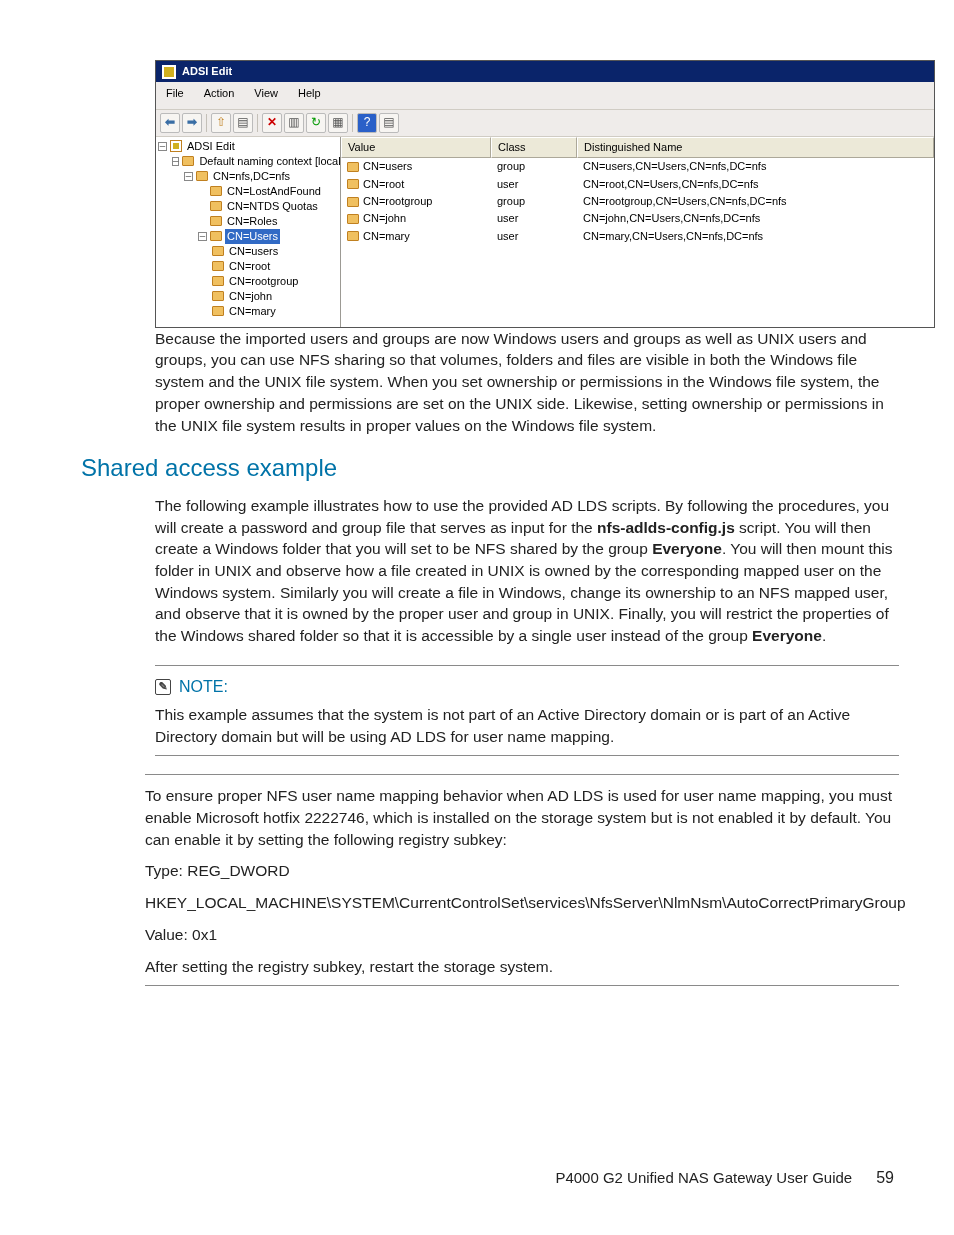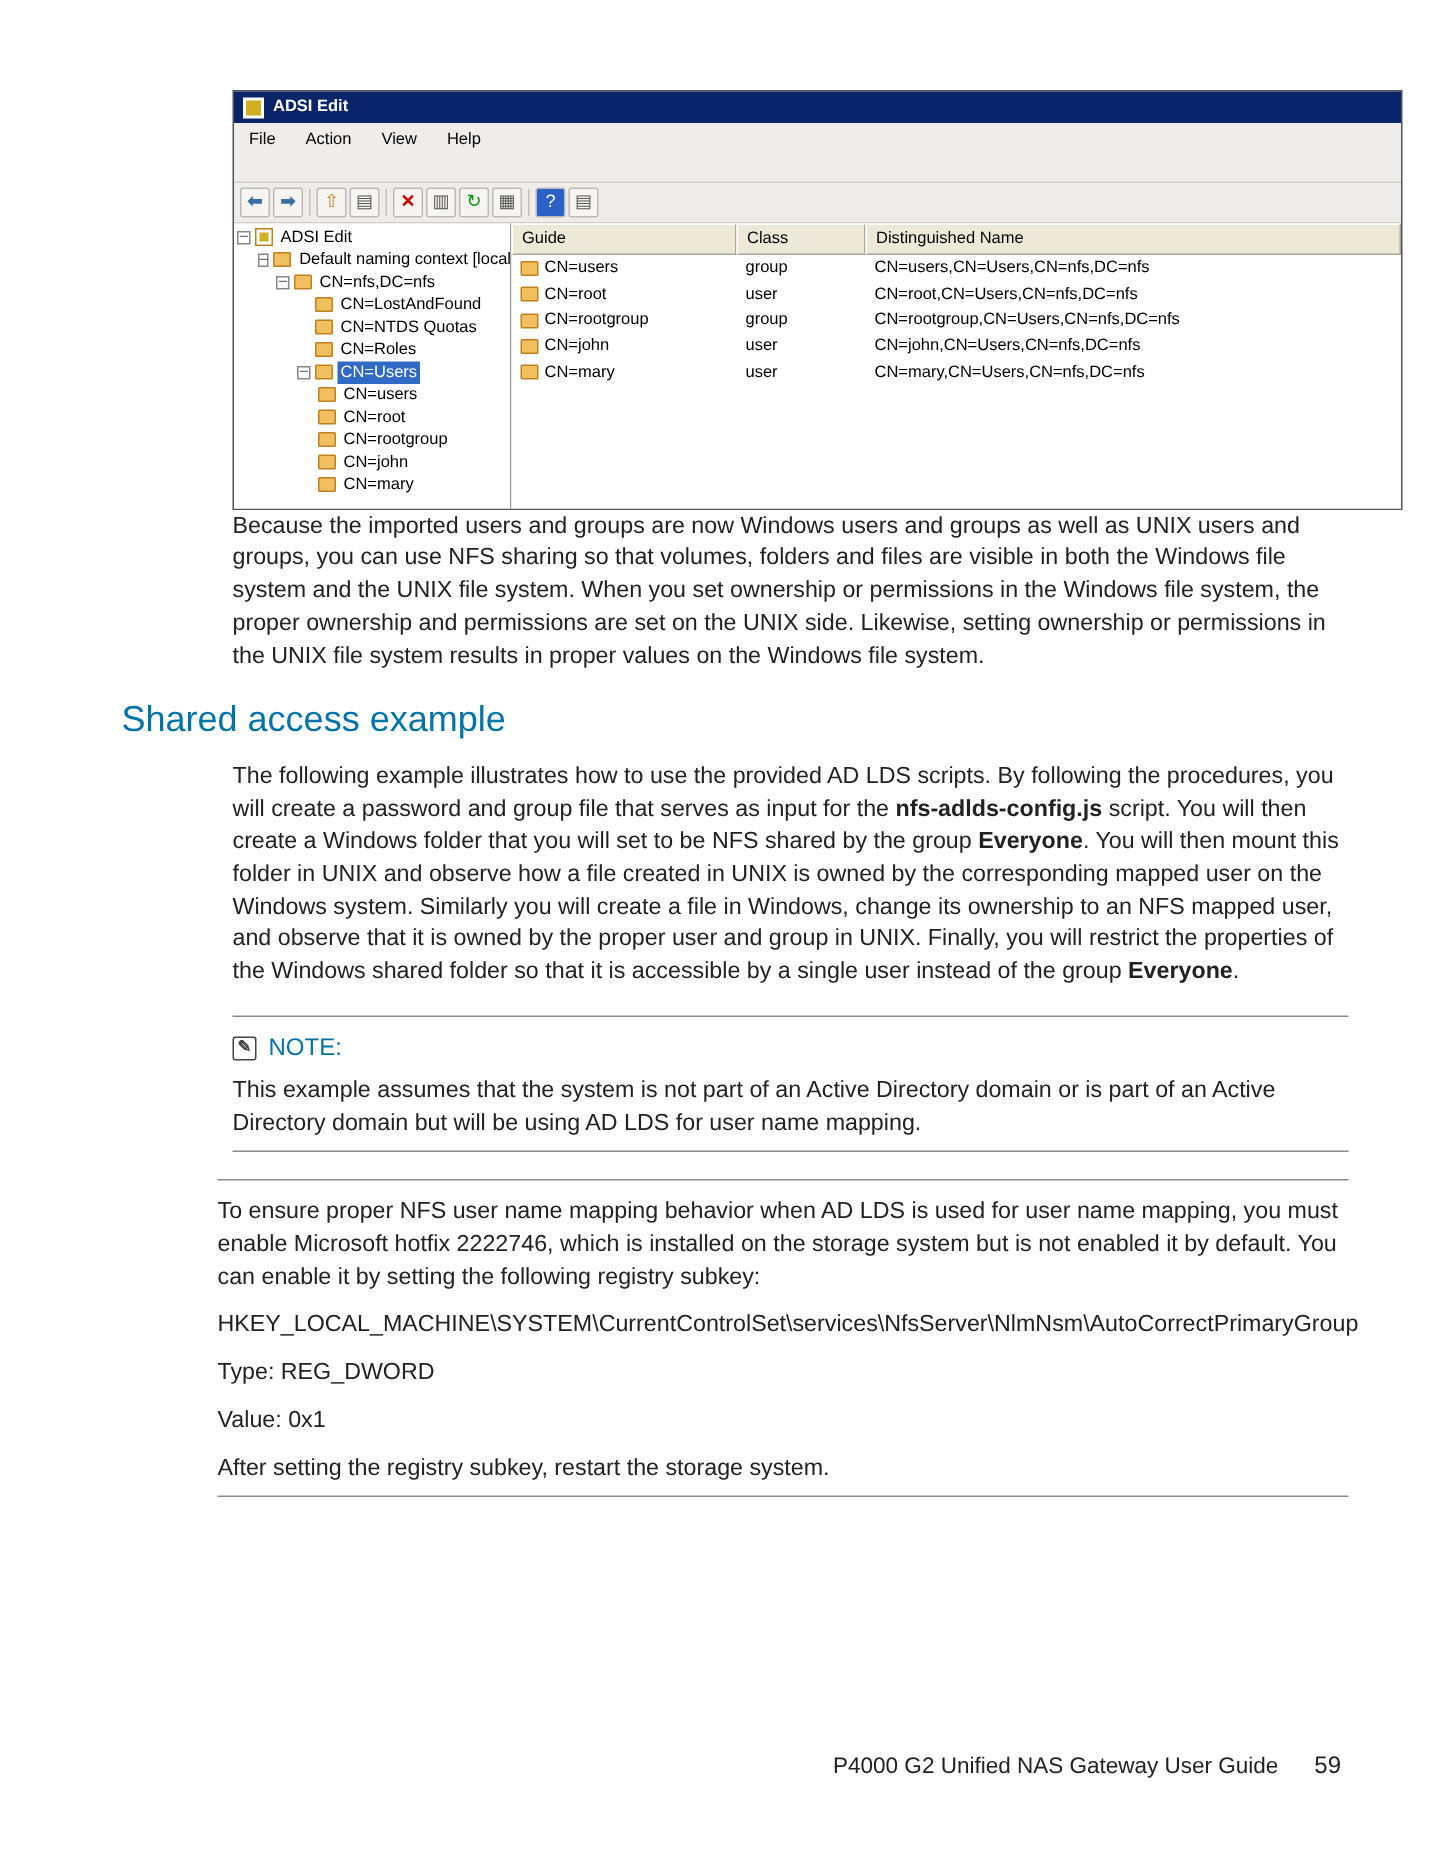--- a/index.html
+++ b/index.html
@@ -27,21 +27,21 @@
     width:780px; margin-left:70px; border:1px solid #555;
     font-family:Tahoma,Arial,sans-serif; font-size:11px; color:#000;
     background:#fff;
   }
   .titlebar {
     background:var(--winblue); color:#fff; display:flex; align-items:center;
     gap:6px; padding:3px 6px; font-weight:bold;
   }
   .app-ico { width:14px; height:14px; background:#fff; display:inline-block; position:relative; }
   .app-ico::after{content:""; position:absolute; inset:2px; background:#d0b020;}
-  .menubar { background:var(--winface); padding:1px 0 16px 0; display:flex; gap:0; font-size:11px; border-bottom:1px solid #d0ccc4;}
+  .menubar { background:var(--winface); padding:1px 0 4px 0; display:flex; gap:0; font-size:11px; border-bottom:1px solid #d0ccc4;}
   .menubar span{ padding:3px 10px; display:inline-block; }
   .toolbar { background:var(--winface); padding:3px 4px; display:flex; align-items:center; gap:2px; border-bottom:1px solid #d0ccc4;}
   .tb { width:20px; height:20px; border:1px solid #bbb; background:#f7f5f2; display:flex; align-items:center; justify-content:center; font-size:12px; color:#555; border-radius:2px;}
   .tb.bluearw{color:#3a6ea5;font-weight:bold;}
   .tb.fold{ color:#c08020; }
   .tb.red{ color:#c00; font-weight:bold; }
   .tb.grn{ color:#090; }
   .tb.help{ color:#fff; background:#2a60c8; }
   .tsep{ width:1px; height:18px; background:#c4c0b8; margin:0 2px;}
   .panes { display:flex; height:190px; }
@@ -163,21 +163,21 @@
             <span class="ficon"></span>
             <span class="lbl">CN=john</span>
           </div>
         <div class="tnode ind4">
             <span class="ficon"></span>
             <span class="lbl">CN=mary</span>
           </div>
       </div>
       <div class="list">
         <div class="lhead">
-          <div>Guide</div>
+          <div>Value</div>
           <div>Class</div>
           <div>Distinguished Name</div>
         </div>
         <div id="rows">
             <div class="lrow">
               <div class="namecell">
                 <span class="ficon"></span>
                 <span>CN=users</span>
               </div>
               <div>group</div>
@@ -235,22 +235,22 @@
         <span class="aicon note"></span>
         <span>NOTE:</span>
       </div>
     <div>This example assumes that the system is not part of an Active Directory domain or is part of an Active Directory domain but will be using AD LDS for user name mapping.</div>
     <hr class="rule">
   </div>
 
   <div class="admon" style="margin-left:60px;">
     <hr class="rule">
     <p style="margin:0 0 10px 0">To ensure proper NFS user name mapping behavior when AD LDS is used for user name mapping, you must enable Microsoft hotfix 2222746, which is installed on the storage system but is not enabled it by default. You can enable it by setting the following registry subkey:</p>
+    <p style="margin:0 0 10px 0">Type: REG_DWORD</p>
     <p style="margin:0 0 10px 0">HKEY_LOCAL_MACHINE\SYSTEM\CurrentControlSet\services\NfsServer\NlmNsm\AutoCorrectPrimaryGroup</p>
-    <p style="margin:0 0 10px 0">Type: REG_DWORD</p>
     <p style="margin:0 0 10px 0">Value: 0x1</p>
     <p style="margin:0 0 0 0">After setting the registry subkey, restart the storage system.</p>
     <hr class="rule">
   </div>
 
   <div class="footer">
     <span>P4000 G2 Unified NAS Gateway User Guide</span>
     <span class="pg">59</span>
   </div>
 

